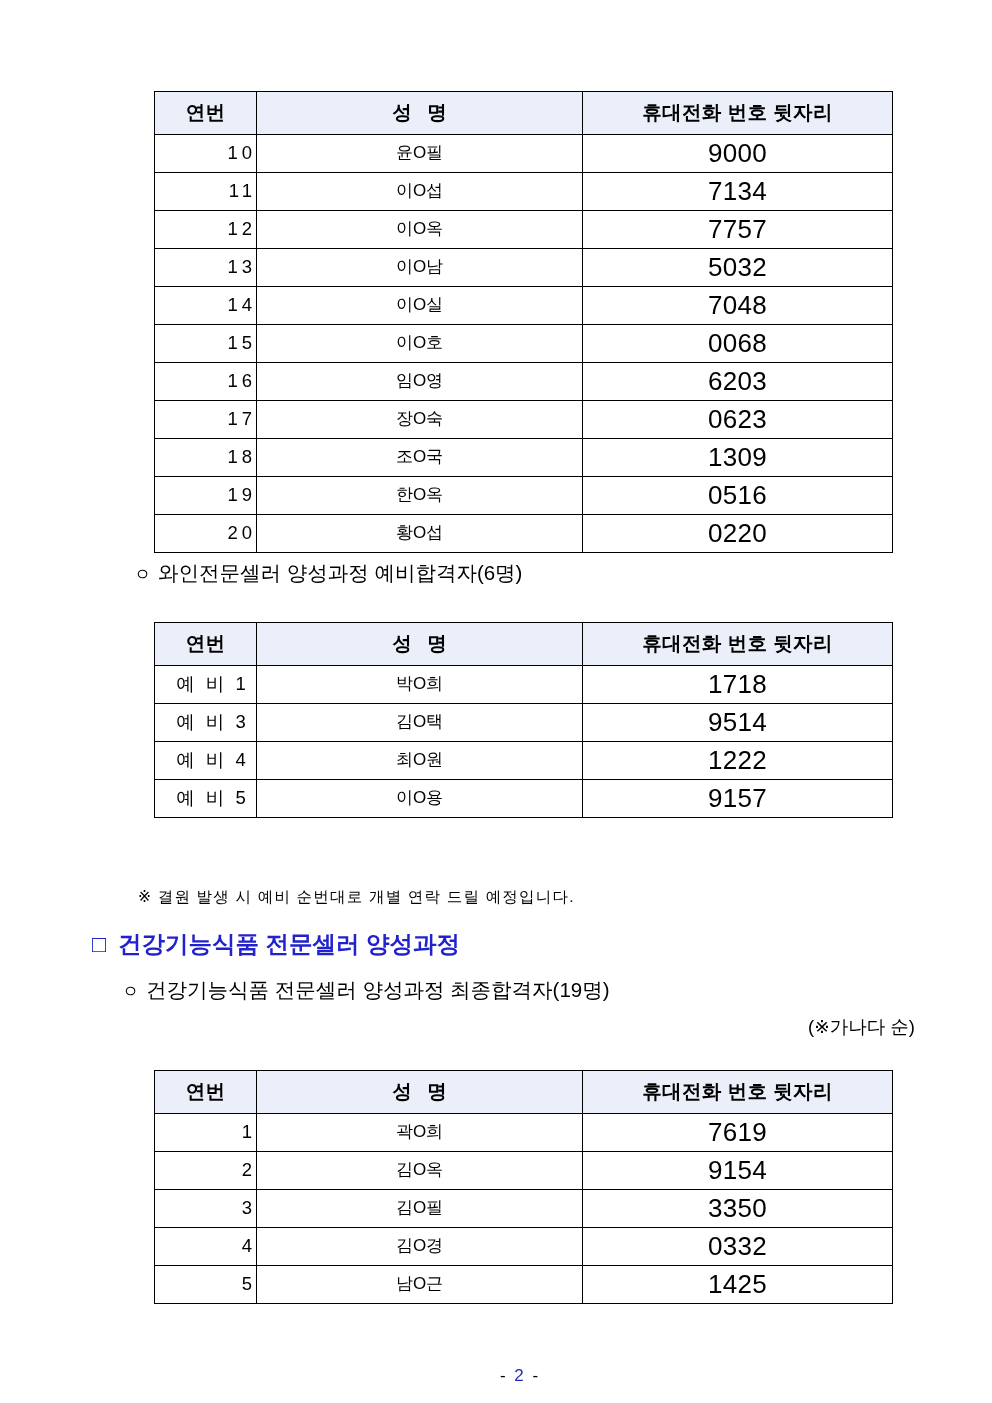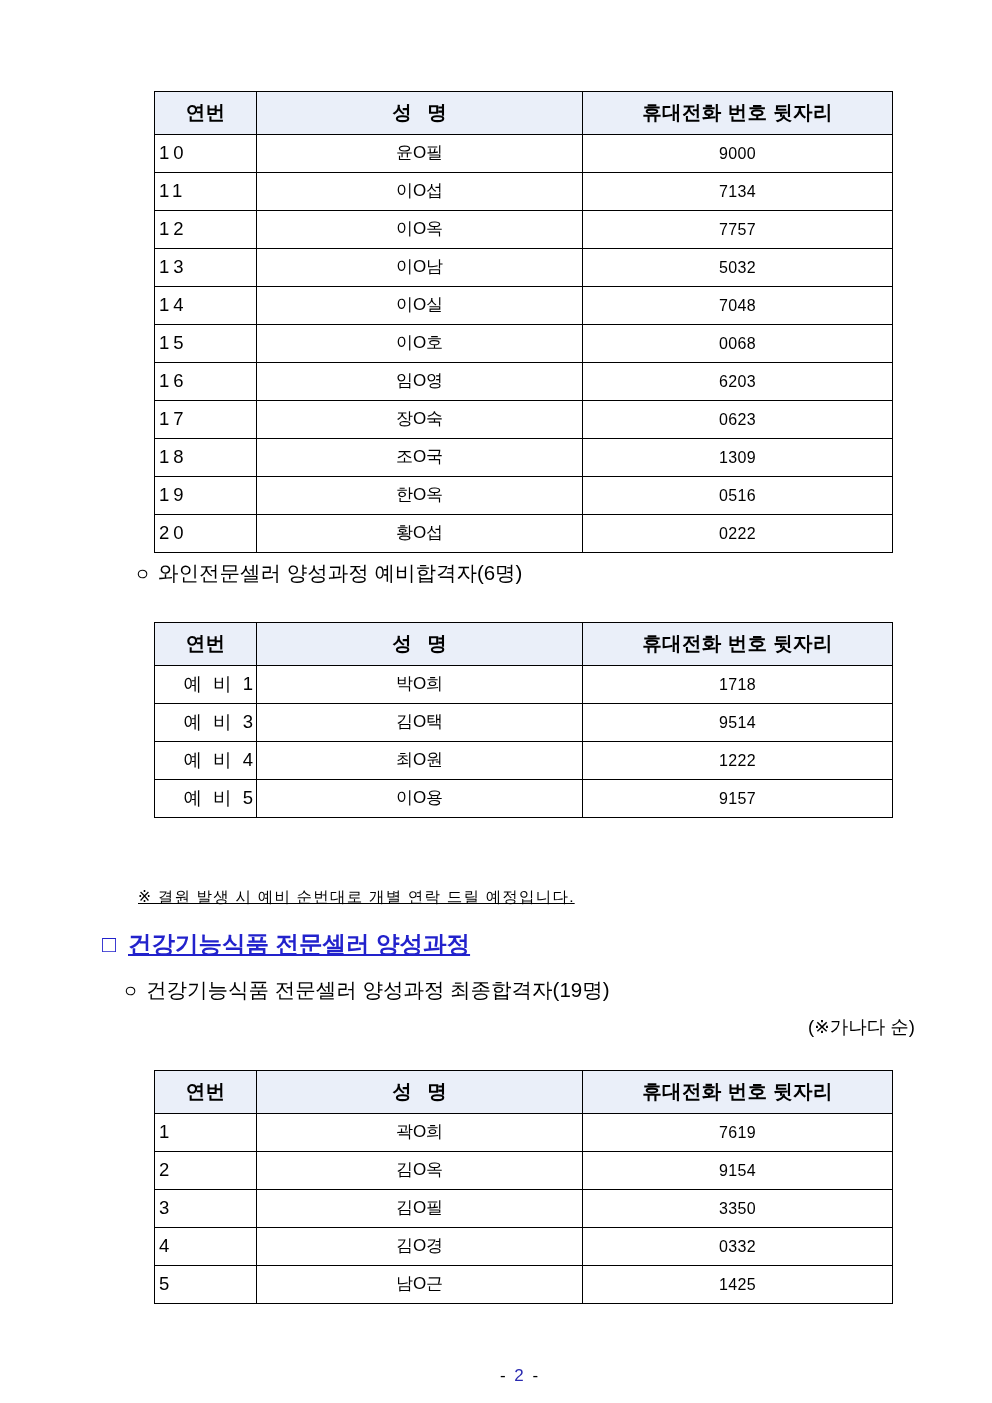--- a/index.html
+++ b/index.html
@@ -53,38 +53,38 @@
     font-weight: bold;
     height: 42px;
     font-size: 19.5px;
     letter-spacing: 0.2px;
     text-align: center;
   }
   .roster-table thead th.th-name { letter-spacing: 5px; text-indent: 5px; }
   .roster-table thead th.th-phone { letter-spacing: 0.4px; }
 
   .roster-table td.cell-no {
-    text-align: left;
+    text-align: right;
     letter-spacing: 4px;
     text-indent: 4px;
     font-size: 18.5px;
   }
   .roster-table td.cell-no.align-left {
-    text-align: right;
+    text-align: center;
     padding-left: 14px;
     letter-spacing: 3px;
     text-indent: 0;
   }
   .roster-table td.cell-name {
     text-align: center;
     font-size: 17px;
   }
   .roster-table td.cell-phone {
     text-align: center;
-    font-size: 16px;
+    font-size: 26px;
     letter-spacing: 0.3px;
   }
 
   
   .bullet-line {
     position: absolute;
     font-size: 20.5px;
     line-height: 1.2;
     white-space: nowrap;
     color: #000000;
@@ -202,21 +202,21 @@
           <td class="cell-phone">1309</td>
         </tr>
         <tr>
           <td class="cell-no">19</td>
           <td class="cell-name">한O옥</td>
           <td class="cell-phone">0516</td>
         </tr>
         <tr>
           <td class="cell-no">20</td>
           <td class="cell-name">황O섭</td>
-          <td class="cell-phone">0222</td>
+          <td class="cell-phone">0220</td>
         </tr>
       </tbody>
   </table>
 
   <div class="bullet-line" style="top: 561px; left: 110px;">
     <span class="mark">ㅇ</span><span>와인전문셀러 양성과정 예비합격자(6명)</span>
   </div>
 
   <table class="roster-table" id="table-wine-reserve" style="top: 622px;">
     <colgroup>
@@ -248,23 +248,23 @@
           <td class="cell-phone">1222</td>
         </tr>
         <tr>
           <td class="cell-no align-left">예 비 5</td>
           <td class="cell-name">이O용</td>
           <td class="cell-phone">9157</td>
         </tr>
       </tbody>
   </table>
 
-  <div class="note-line" style="top: 888px; left: 114px; text-decoration: underline;">※ 결원 발생 시 예비 순번대로 개별 연락 드릴 예정입니다.</div>
-
-  <div class="section-heading" style="top: 930px; left: 78px; text-decoration: underline;">
+  <div class="note-line" style="top: 888px; left: 114px;">※ 결원 발생 시 예비 순번대로 개별 연락 드릴 예정입니다.</div>
+
+  <div class="section-heading" style="top: 930px; left: 68px;">
     <span class="mark">□</span><span>건강기능식품 전문셀러 양성과정</span>
   </div>
 
   <div class="bullet-line" style="top: 978px; left: 98px;">
     <span class="mark">ㅇ</span><span>건강기능식품 전문셀러 양성과정 최종합격자(19명)</span>
   </div>
 
   <div class="order-note" style="top: 1016px; left: 784px; text-align: right;">(※가나다 순)</div>
 
   <table class="roster-table" id="table-health-final" style="top: 1070px;">

